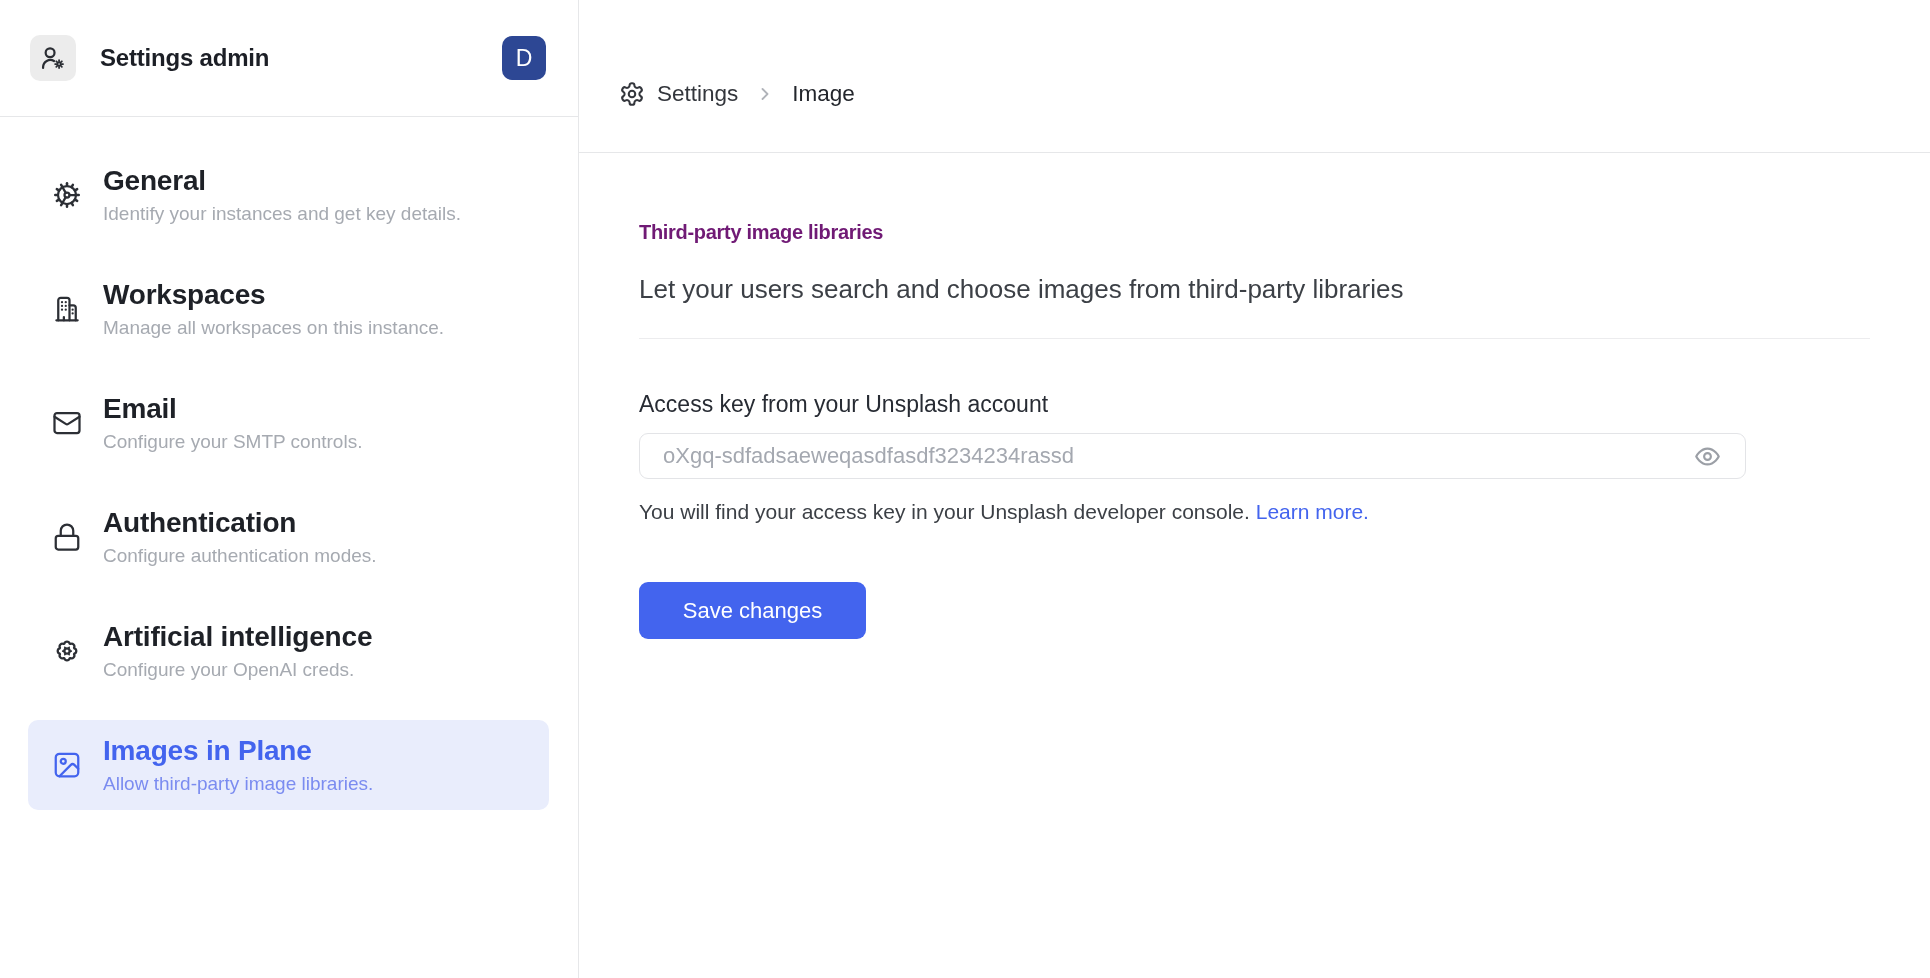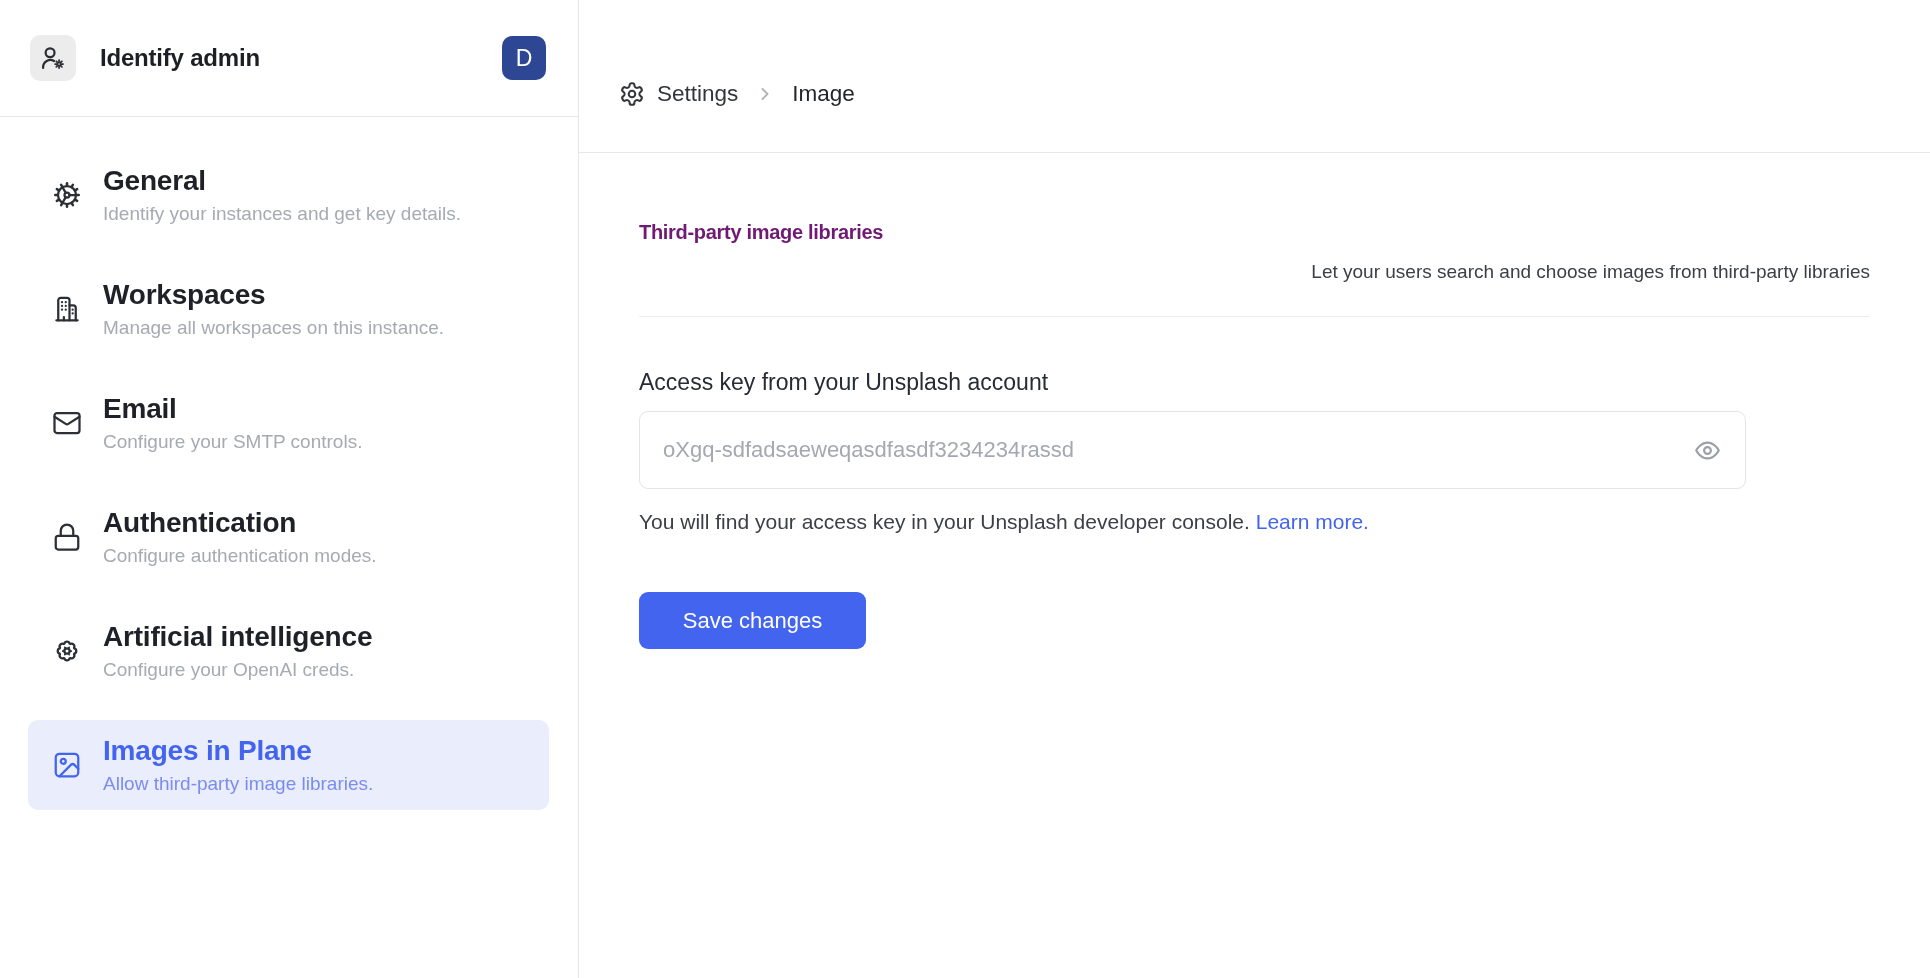--- a/index.html
+++ b/index.html
@@ -44,25 +44,25 @@
   .crumb-icon{width:26px;height:26px;color:#33363c;}
   .crumb-icon svg{width:26px;height:26px;display:block;}
   .crumb{font-size:22.5px;font-weight:500;color:#33363c;cursor:pointer;}
   .crumb-section{margin-left:12px;}
   .crumb-chevron{margin:0 17px;color:#b0b3b9;display:flex;align-items:center;}
   .crumb-chevron svg{width:20px;height:20px;}
   .crumb-page{color:#23262c;cursor:default;}
 
   .content{padding:68px 60px 0 60px;}
   .page-title{font-size:20px;font-weight:700;color:#701a75;letter-spacing:-0.3px;}
-  .page-subtitle{margin-top:17px;font-size:19px;color:var(--ink-soft);text-align:right;}
+  .page-subtitle{margin-top:30px;font-size:26px;color:var(--ink-soft);}
   .rule{margin-top:33px;border:0;border-top:1px solid var(--hr);width:100%;}
 
   .field-label{margin-top:52px;font-size:23px;color:#272b33;}
-  .input-wrap{margin-top:15px;width:1107px;max-width:100%;height:78px;border:1px solid #e3e4e7;border-radius:9px;background:#fff;display:flex;align-items:center;padding:0 24px 0 23px;}
+  .input-wrap{margin-top:15px;width:1107px;max-width:100%;height:46px;border:1px solid #e3e4e7;border-radius:9px;background:#fff;display:flex;align-items:center;padding:0 24px 0 23px;}
   .input-wrap input{flex:1;border:0;outline:0;font-size:22px;color:var(--ink);background:transparent;font-family:inherit;min-width:0;}
   .input-wrap input::placeholder{color:#a4a8b0;opacity:1;}
   .eye-btn{background:none;border:0;padding:0;margin-left:16px;color:#9b9fa6;cursor:pointer;display:grid;place-items:center;}
   .eye-btn svg{width:27px;height:27px;display:block;}
 
   .help{margin-top:21px;font-size:21px;color:var(--ink-soft);}
   .help a{color:var(--primary);text-decoration:none;cursor:pointer;}
 
   .save-btn{margin-top:58px;height:57px;min-width:227px;padding:0 36px;border:0;border-radius:9px;background:var(--primary);color:#fff;font-size:22px;font-weight:500;font-family:inherit;cursor:pointer;display:inline-flex;align-items:center;justify-content:center;}
 </style>
@@ -84,21 +84,21 @@
               <line x1="15.79" y1="18.61" x2="14.8" y2="19.6"></line>
             <line x1="15.2" y1="17.2" x2="13.8" y2="17.2"></line>
               <line x1="15.79" y1="15.79" x2="14.8" y2="14.8"></line>
             <line x1="17.2" y1="15.2" x2="17.2" y2="13.8"></line>
               <line x1="18.61" y1="15.79" x2="19.6" y2="14.8"></line>
           </g>
           <circle cx="17.2" cy="17.2" r="2" fill="currentColor" stroke="none"></circle>
           <circle cx="17.2" cy="17.2" r="0.7" fill="#ececec" stroke="none"></circle>
         </svg>
       </span>
-      <span class="sidebar-title">Identify admin</span>
+      <span class="sidebar-title">Settings admin</span>
       <span class="avatar">D</span>
     </div>
     <nav class="nav">
         <div class="nav-item">
           <span class="nav-icon">
             <svg viewBox="0 0 24 24" fill="none" stroke="currentColor" stroke-width="1.8" stroke-linecap="round" stroke-linejoin="round">
               <circle cx="12" cy="12" r="7.2"></circle>
               <circle cx="12" cy="12" r="2"></circle>
               <line x1="14" y1="12" x2="18.8" y2="12"></line>
               <line x1="11" y1="13.73" x2="8.6" y2="17.89"></line>

